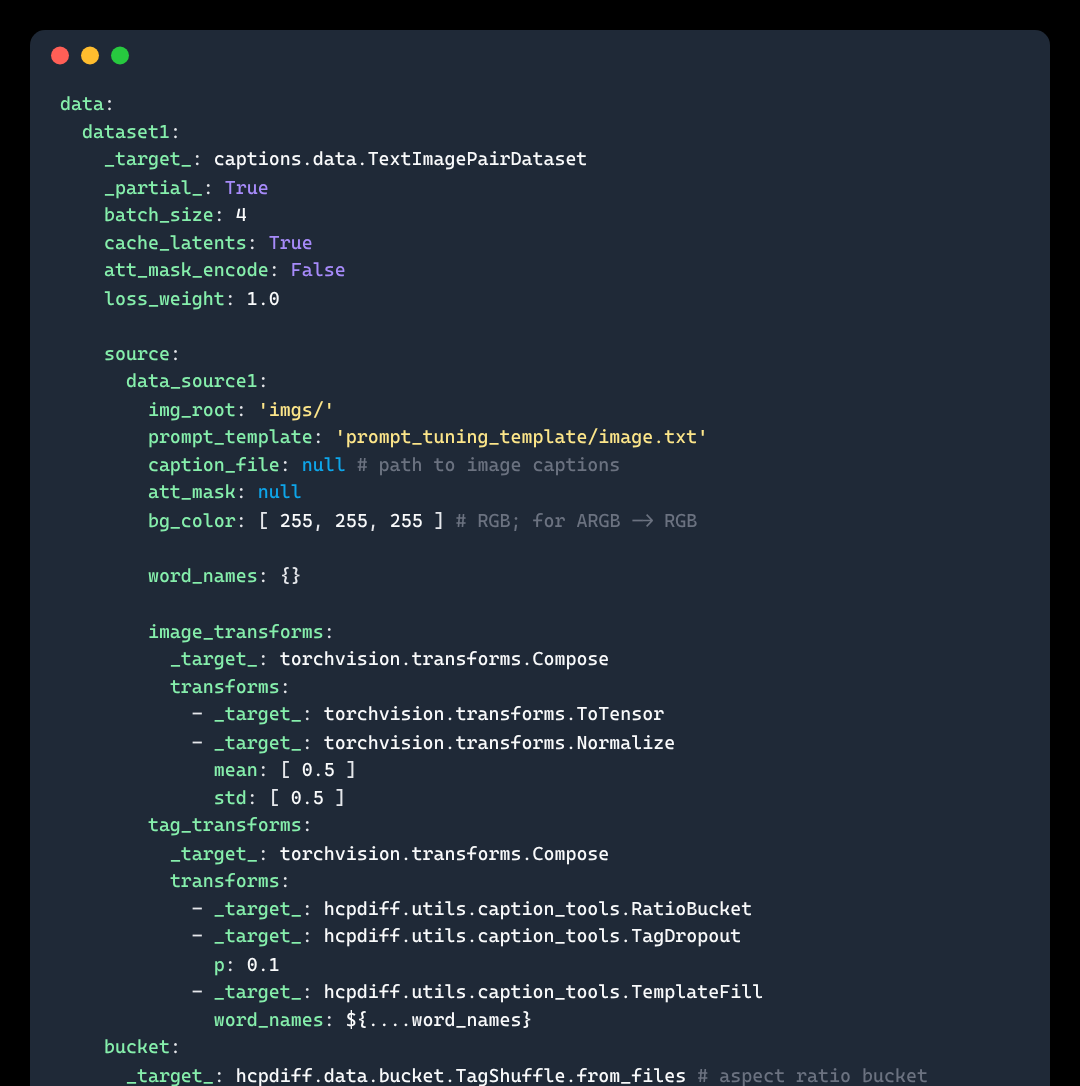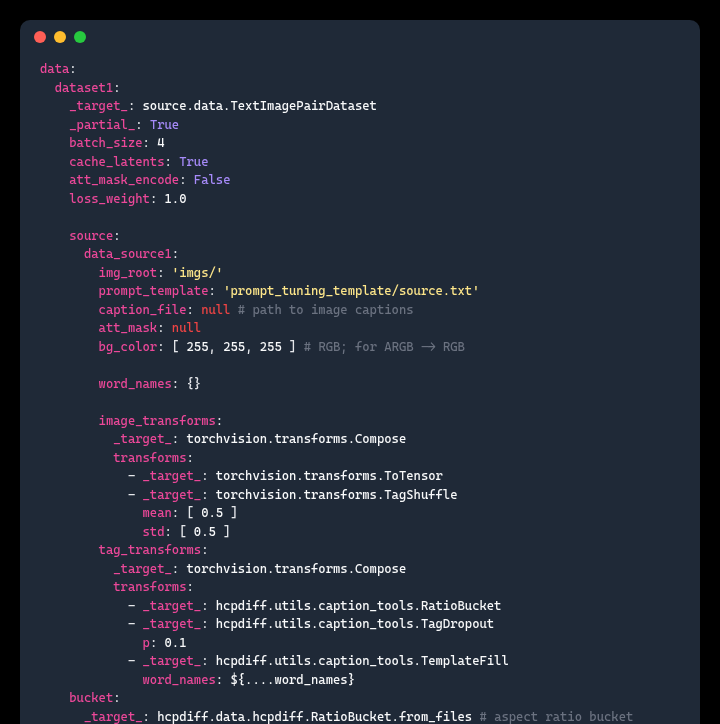--- a/index.html
+++ b/index.html
@@ -30,69 +30,69 @@
     .dot-red { background: #ff5f56; }
     .dot-yellow { background: #ffbd2e; }
     .dot-green { background: #27c93f; }
     .code {
       padding: 6px 20px 24px 20px;
       font-size: 12.5px;
       line-height: 1.48;
       color: #e5e7eb;
       white-space: pre;
     }
-    .k { color: #ec4899; }      
+    .k { color: #86efac; }      
     .s { color: #fde68a; margin-top: 24px; }      
     .n { color: #f9fafb; }      
     .b { color: #a78bfa; }      
-    .null { color: #ef4444; text-align: center; }   
+    .null { color: #0ea5e9; text-align: center; }   
     .c { color: #6b7280; }      
     .p { color: #e5e7eb; }      
     .br { color: #e5e7eb; }     
   </style>
 </head>
 <body>
 
 <div class="window">
   <div class="titlebar">
     <div class="dot dot-red"></div>
     <div class="dot dot-yellow"></div>
     <div class="dot dot-green"></div>
   </div>
   <div class="code"><span class="k">data</span><span class="p">:</span>
   <span class="k">dataset1</span><span class="p">:</span>
-    <span class="k">_target_</span><span class="p">: </span><span class="n">source.data.TextImagePairDataset</span>
+    <span class="k">_target_</span><span class="p">: </span><span class="n">captions.data.TextImagePairDataset</span>
     <span class="k">_partial_</span><span class="p">: </span><span class="b">True</span>
     <span class="k">batch_size</span><span class="p">: </span><span class="n">4</span>
     <span class="k">cache_latents</span><span class="p">: </span><span class="b">True</span>
     <span class="k">att_mask_encode</span><span class="p">: </span><span class="b">False</span>
     <span class="k">loss_weight</span><span class="p">: </span><span class="n">1.0</span>
 
     <span class="k">source</span><span class="p">:</span>
       <span class="k">data_source1</span><span class="p">:</span>
         <span class="k">img_root</span><span class="p">: </span><span class="s">'imgs/'</span>
-        <span class="k">prompt_template</span><span class="p">: </span><span class="s">'prompt_tuning_template/source.txt'</span>
+        <span class="k">prompt_template</span><span class="p">: </span><span class="s">'prompt_tuning_template/image.txt'</span>
         <span class="k">caption_file</span><span class="p">: </span><span class="null">null</span><span class="c"> # path to image captions</span>
         <span class="k">att_mask</span><span class="p">: </span><span class="null">null</span>
         <span class="k">bg_color</span><span class="p">: </span><span class="br">[ </span><span class="n">255</span><span class="p">, </span><span class="n">255</span><span class="p">, </span><span class="n">255</span><span class="br"> ]</span><span class="c"> # RGB; for ARGB -&gt; RGB</span>
 
         <span class="k">word_names</span><span class="p">: </span><span class="br">{}</span>
 
         <span class="k">image_transforms</span><span class="p">:</span>
           <span class="k">_target_</span><span class="p">: </span><span class="n">torchvision.transforms.Compose</span>
           <span class="k">transforms</span><span class="p">:</span>
             <span class="p">- </span><span class="k">_target_</span><span class="p">: </span><span class="n">torchvision.transforms.ToTensor</span>
-            <span class="p">- </span><span class="k">_target_</span><span class="p">: </span><span class="n">torchvision.transforms.TagShuffle</span>
+            <span class="p">- </span><span class="k">_target_</span><span class="p">: </span><span class="n">torchvision.transforms.Normalize</span>
               <span class="k">mean</span><span class="p">: </span><span class="br">[ </span><span class="n">0.5</span><span class="br"> ]</span>
               <span class="k">std</span><span class="p">: </span><span class="br">[ </span><span class="n">0.5</span><span class="br"> ]</span>
         <span class="k">tag_transforms</span><span class="p">:</span>
           <span class="k">_target_</span><span class="p">: </span><span class="n">torchvision.transforms.Compose</span>
           <span class="k">transforms</span><span class="p">:</span>
             <span class="p">- </span><span class="k">_target_</span><span class="p">: </span><span class="n">hcpdiff.utils.caption_tools.RatioBucket</span>
             <span class="p">- </span><span class="k">_target_</span><span class="p">: </span><span class="n">hcpdiff.utils.caption_tools.TagDropout</span>
               <span class="k">p</span><span class="p">: </span><span class="n">0.1</span>
             <span class="p">- </span><span class="k">_target_</span><span class="p">: </span><span class="n">hcpdiff.utils.caption_tools.TemplateFill</span>
               <span class="k">word_names</span><span class="p">: </span><span class="n">${....word_names}</span>
     <span class="k">bucket</span><span class="p">:</span>
-      <span class="k">_target_</span><span class="p">: </span><span class="n">hcpdiff.data.hcpdiff.RatioBucket.from_files</span><span class="c"> # aspect ratio bucket</span>
+      <span class="k">_target_</span><span class="p">: </span><span class="n">hcpdiff.data.bucket.TagShuffle.from_files</span><span class="c"> # aspect ratio bucket</span>
       
       </div>
 </div>
 
 </body></html>

